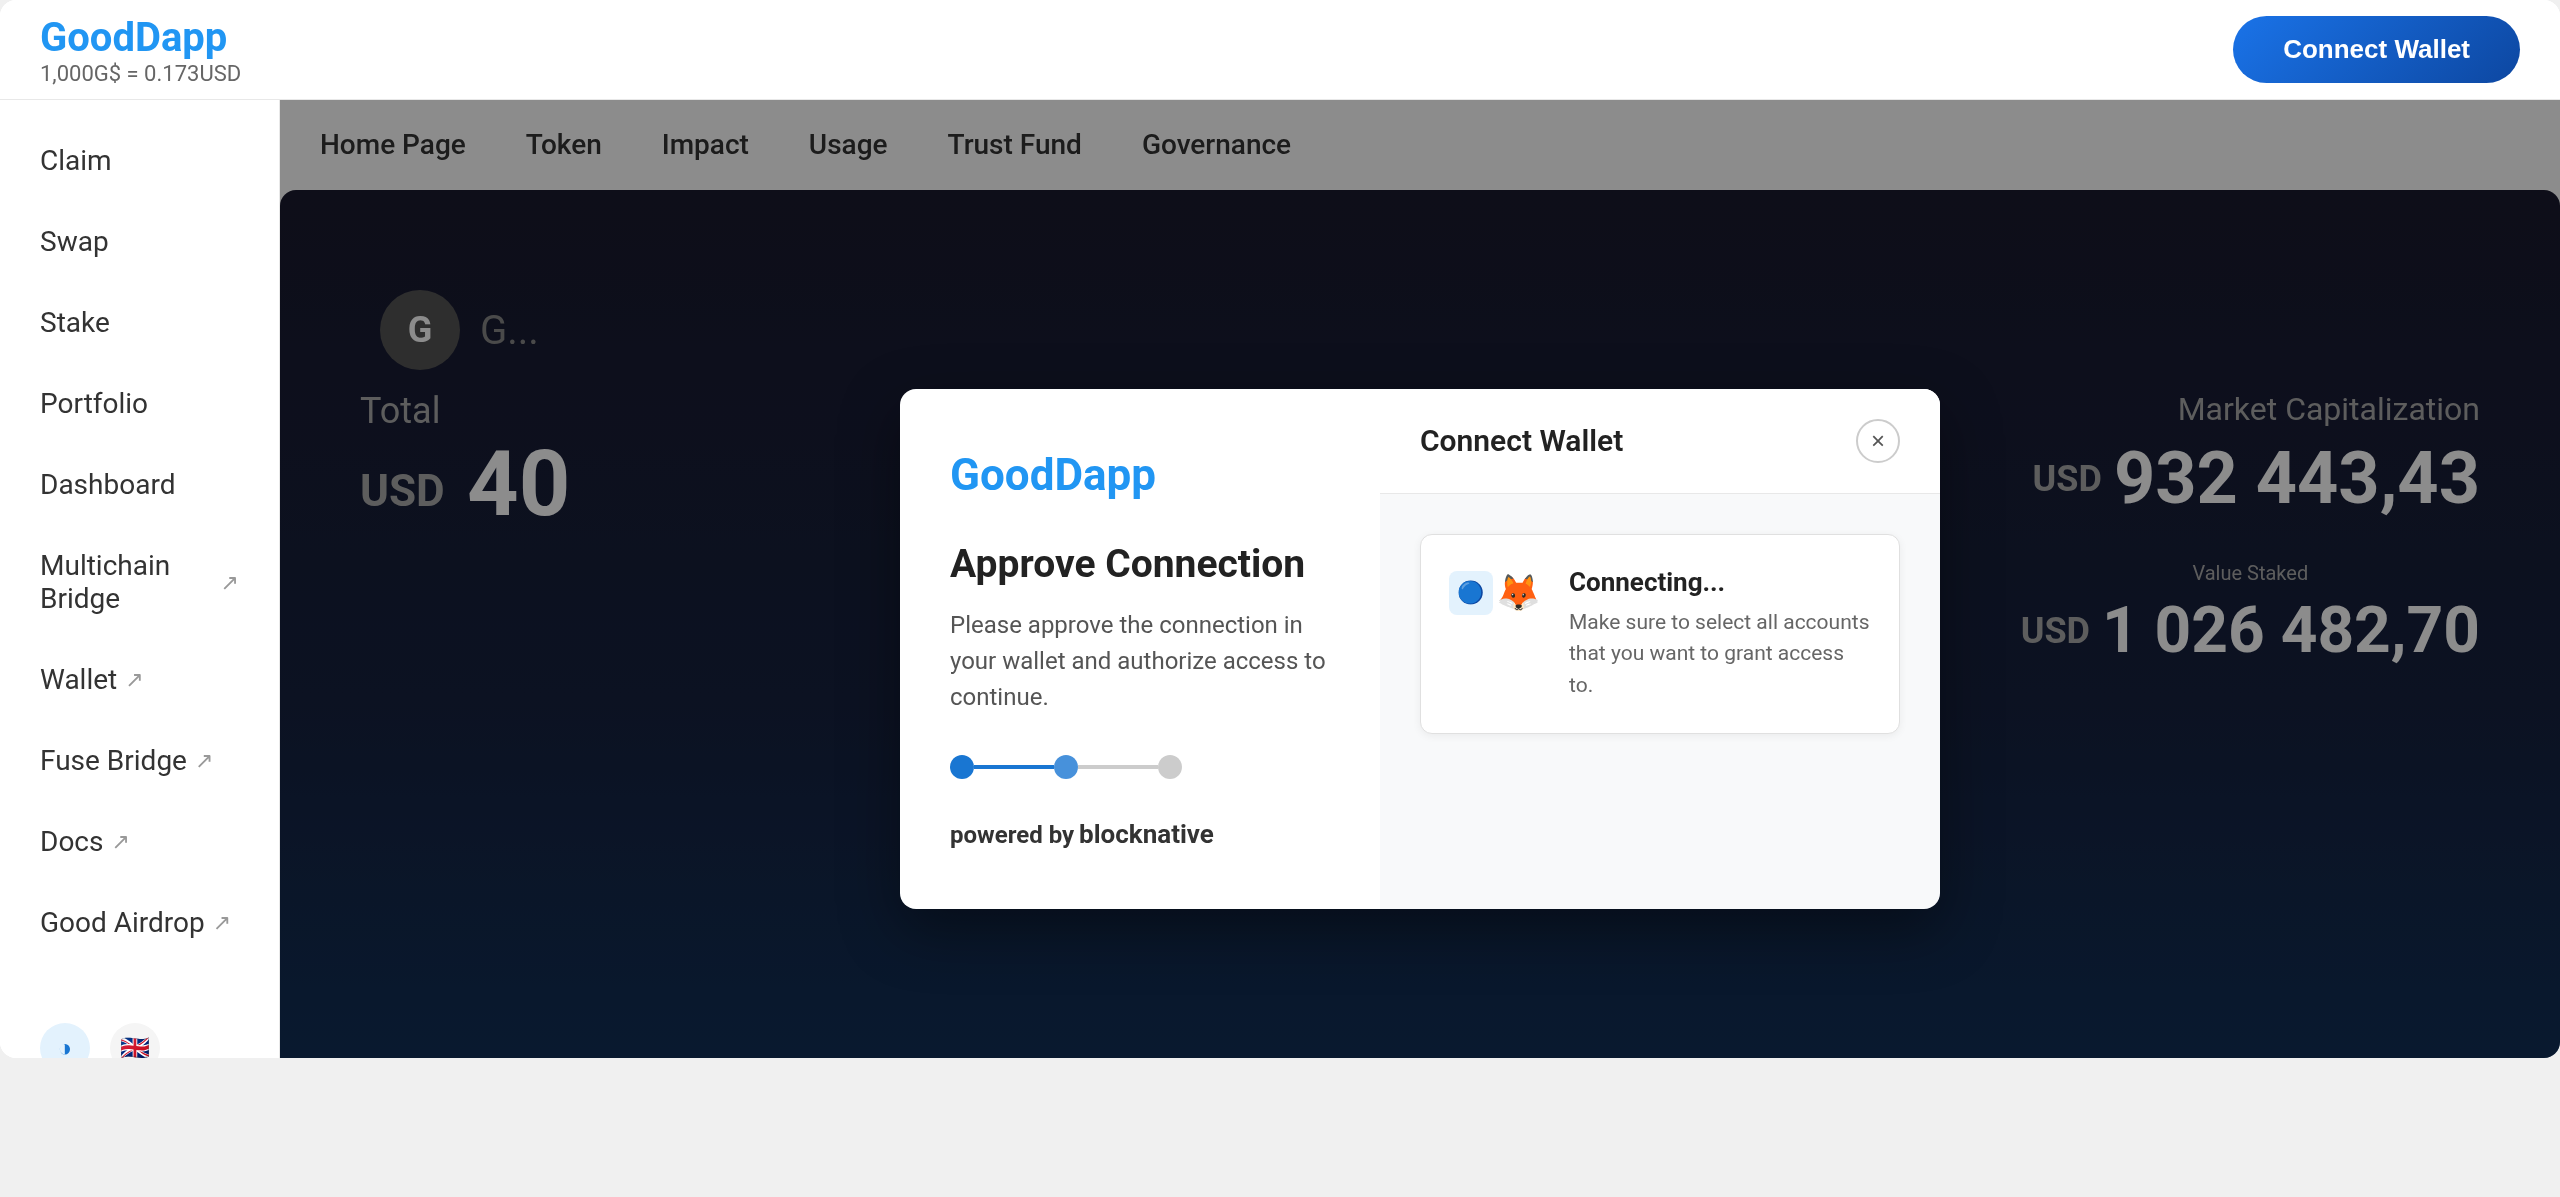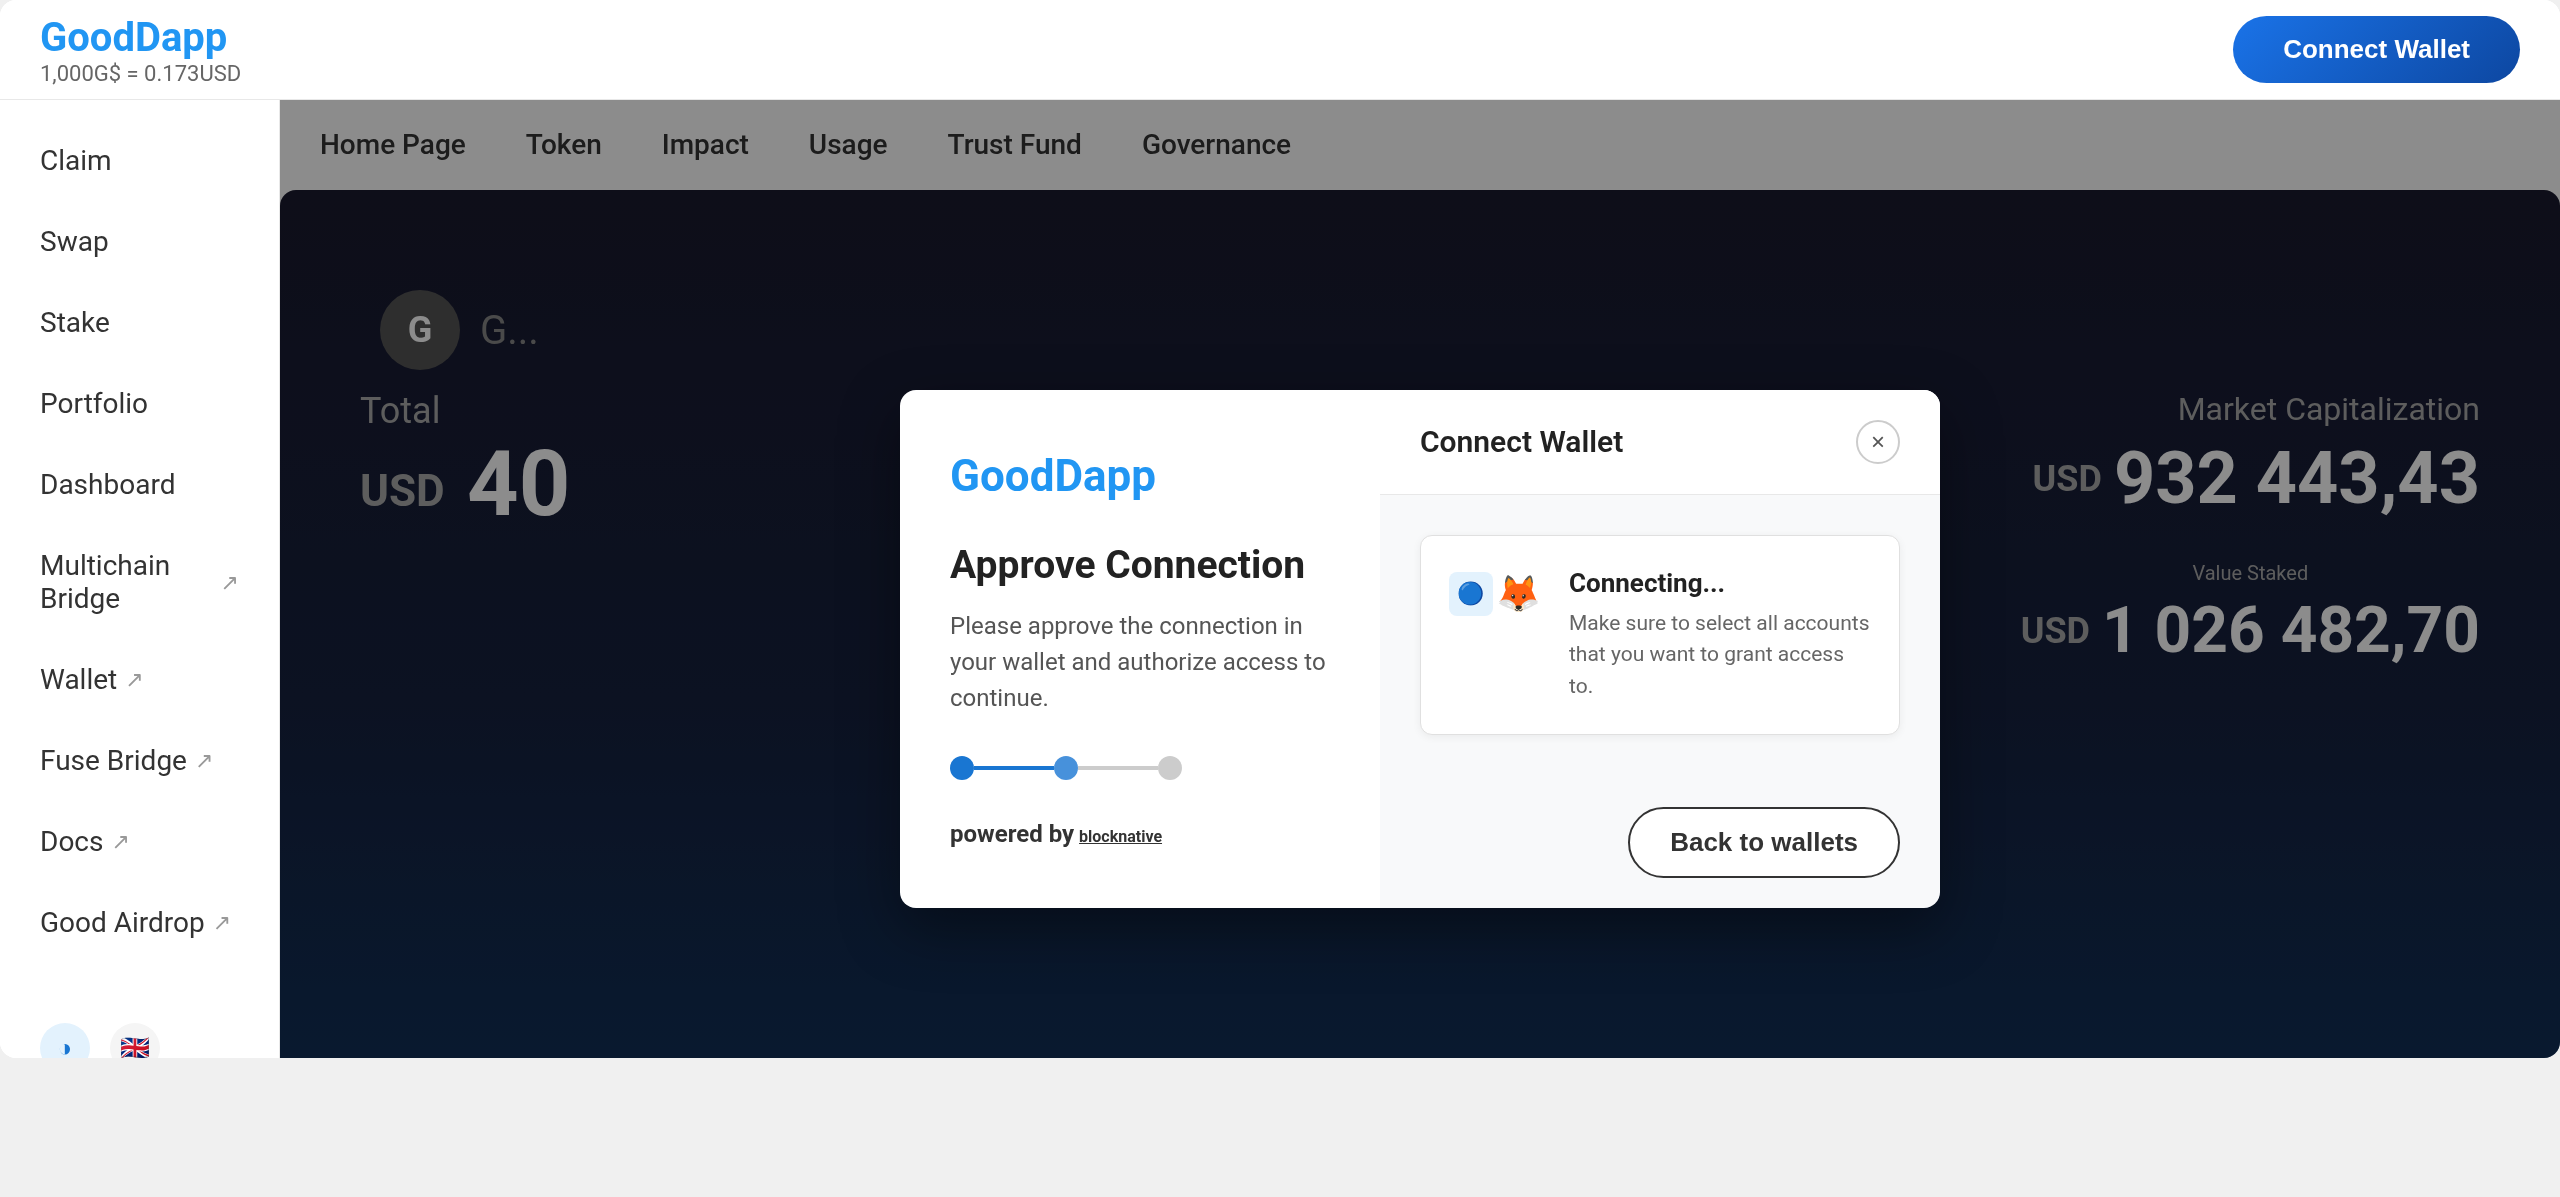--- a/index.html
+++ b/index.html
@@ -446,24 +446,23 @@
       cursor: pointer;
     }
 
     
     .blocknative-text {
       font-size: 24px;
       color: #aaa;
     }
 
     .blocknative-brand {
-      font-size: 16px;
+      font-size: 26px;
       color: #333;
       font-weight: 600;
-      text-decoration: underline;
     }
   </style>
 </head>
 <body>
 
 <div class="app-container">
 
   <div class="top-bar">
     <div class="logo-area">
       <span class="logo-text">GoodDapp</span>
@@ -602,22 +601,19 @@
                 <div class="wallet-icon-sm">🔵</div>
                 <div class="metamask-icon">🦊</div>
               </div>
               <div class="connecting-text-area">
                 <div class="connecting-title">Connecting...</div>
                 <div class="connecting-desc">Make sure to select all accounts that you want to grant access to.</div>
               </div>
             </div>
           </div>
 
-          <div class="modal-right-footer">
-            <button class="back-to-wallets-btn">Back to wallets</button>
-          </div>
         </div>
 
       </div>
 
     </div>
   </div>
 </div>
 
 </body></html>

